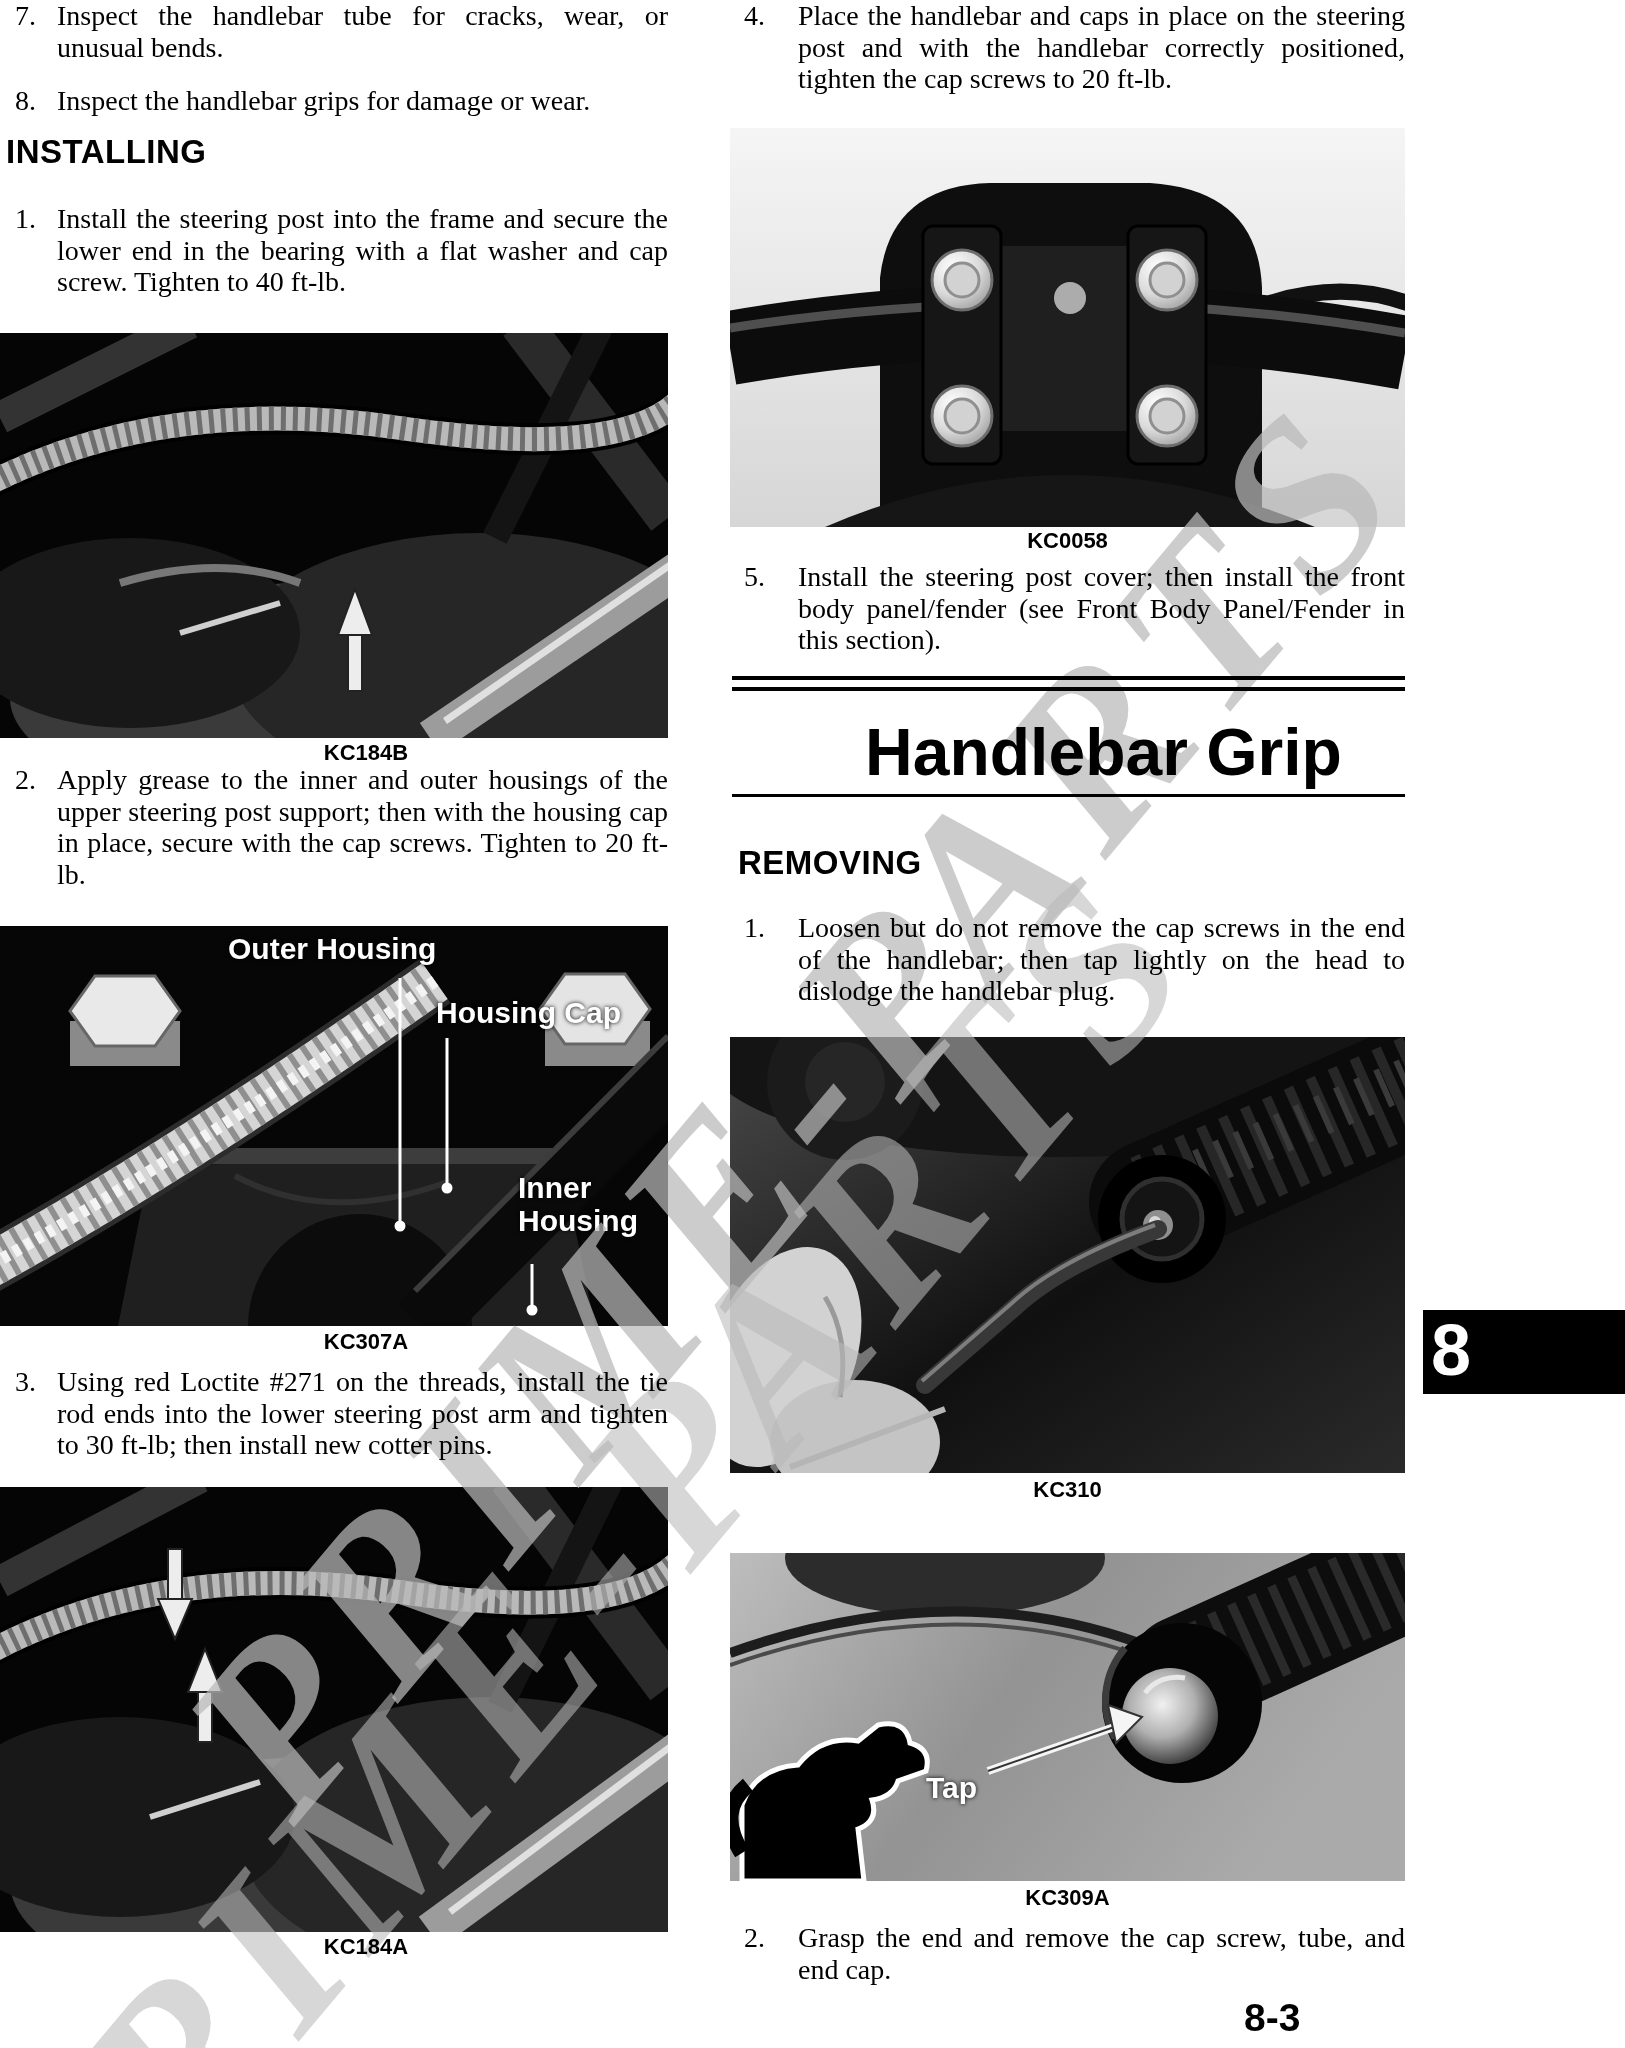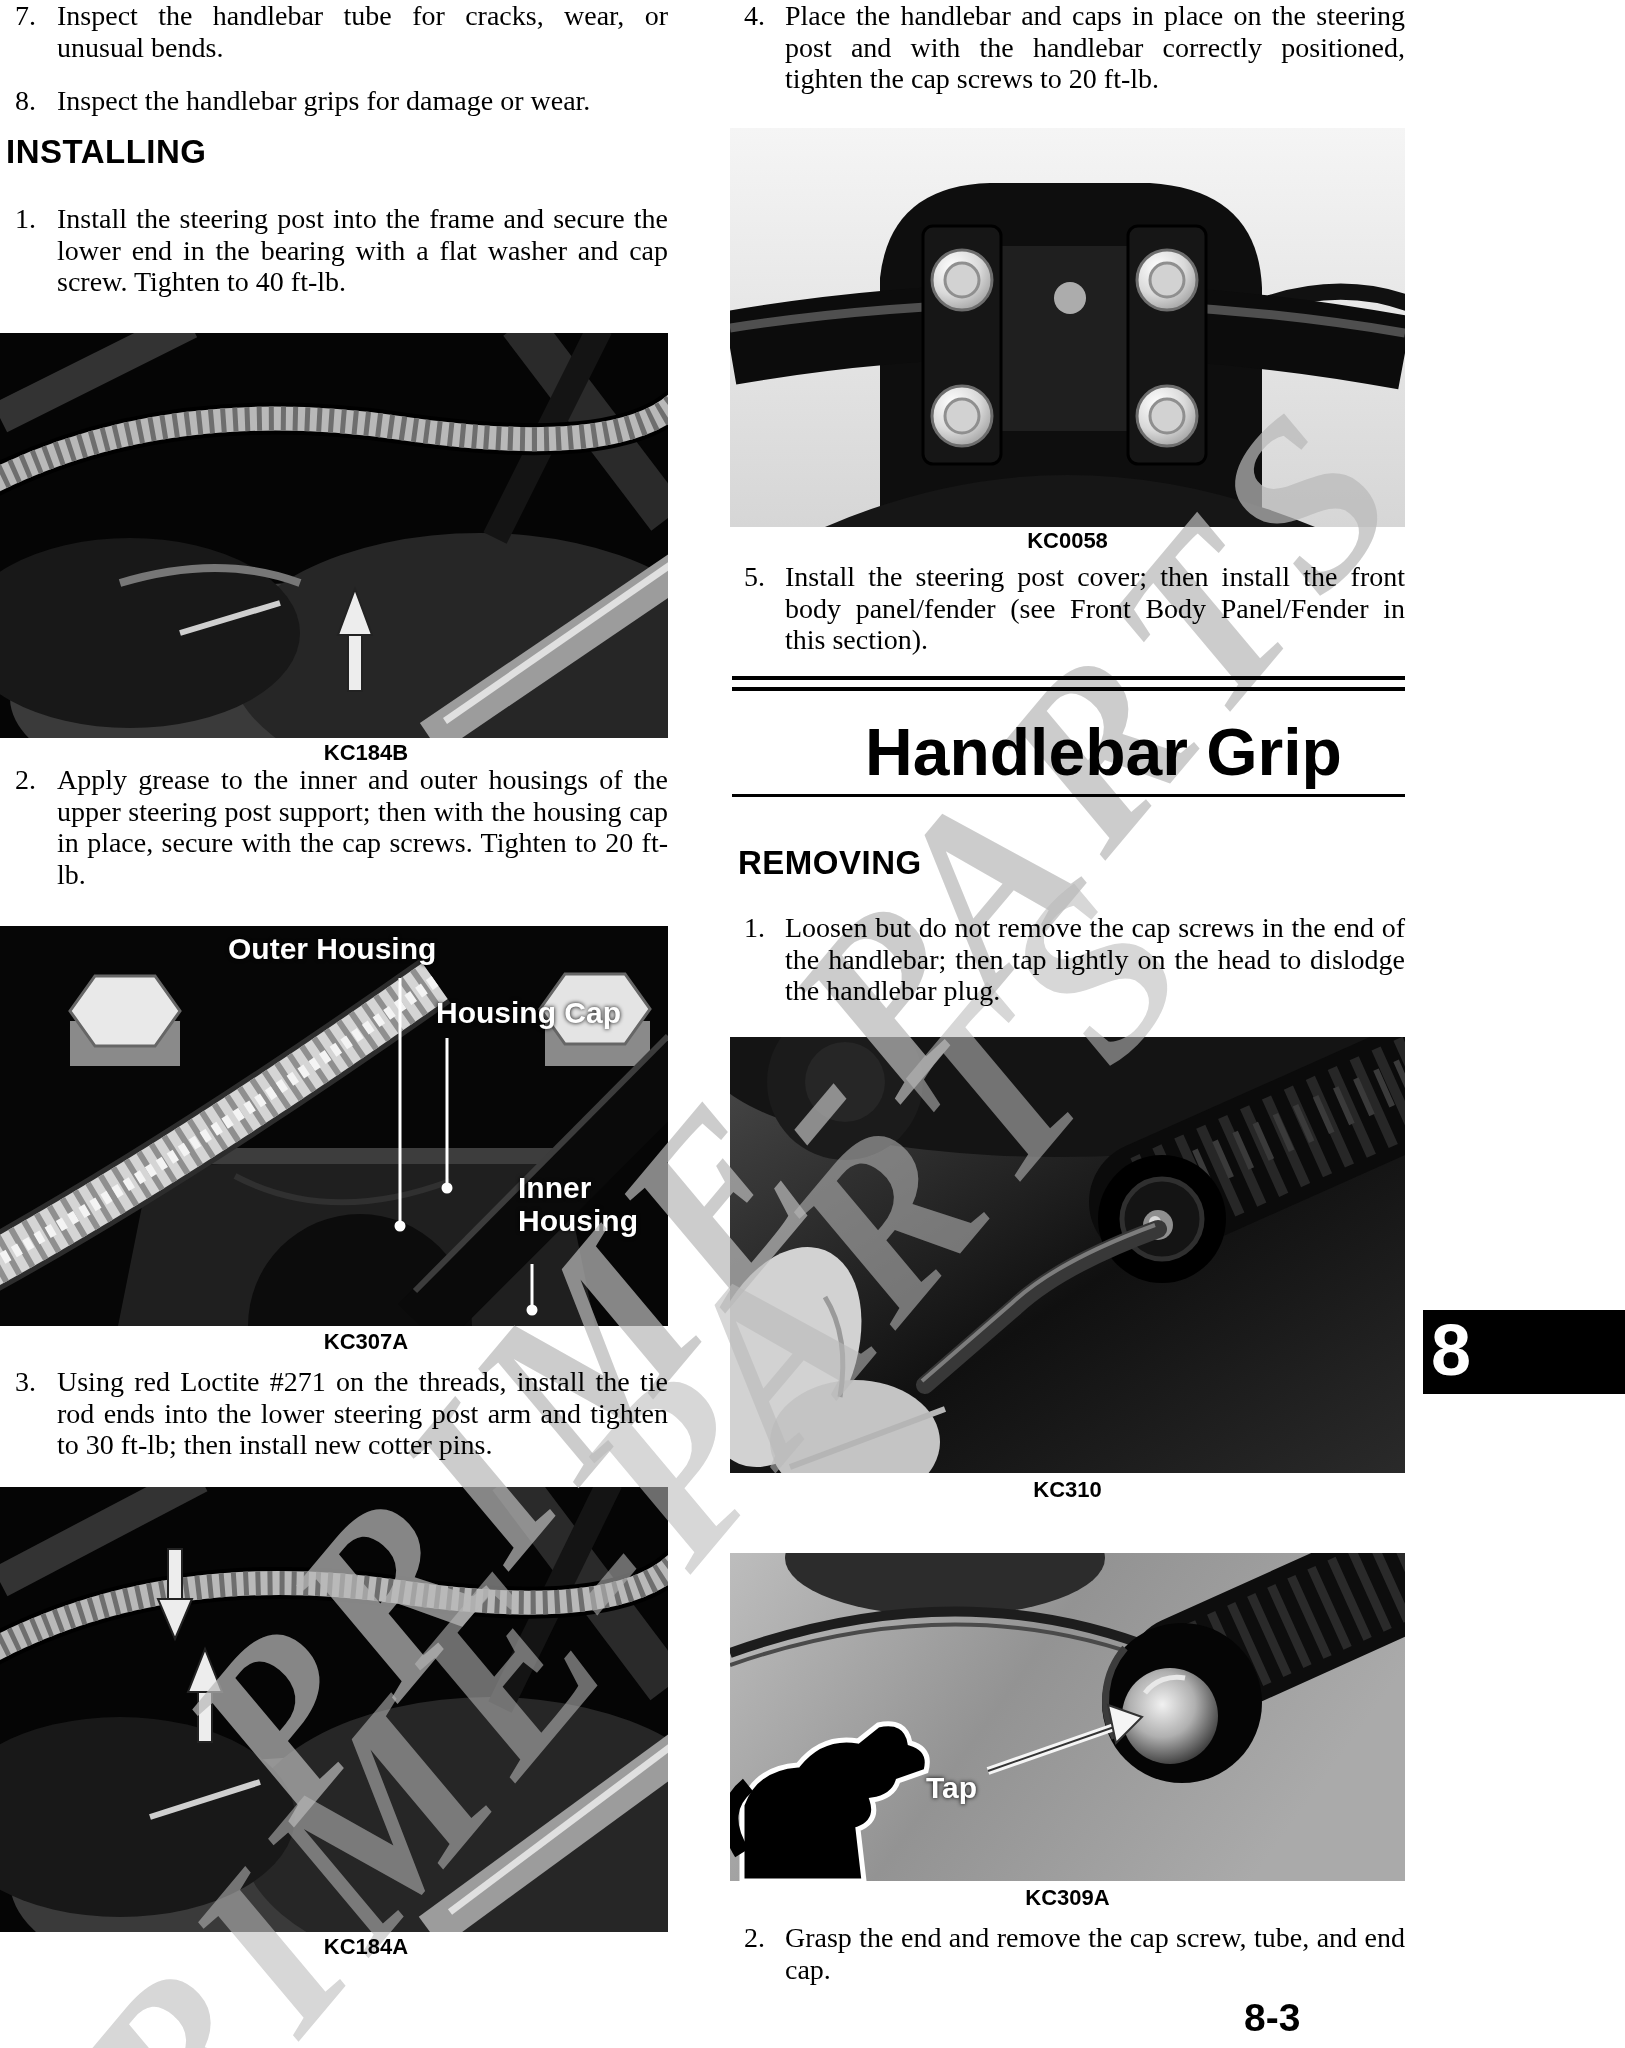--- a/index.html
+++ b/index.html
@@ -4,21 +4,21 @@
 <style>
   html,body{margin:0;padding:0;background:#fff;}
   #page{position:relative;width:1625px;height:2048px;background:#ffffff;overflow:hidden;
         font-family:"Liberation Serif",serif;color:#000;}
   
   .li{position:absolute;font-size:28px;line-height:31.5px;z-index:4;}
   .li .num{position:absolute;left:0;top:0;}
   .li-l{left:15px;width:653px;}
   .li-l .txt{margin-left:42px;text-align:justify;}
   .li-r{left:744px;width:661px;}
-  .li-r .txt{margin-left:41px;text-align:justify;}
+  .li-r .txt{margin-left:54px;text-align:justify;}
   .h1{position:absolute;font-family:"Liberation Sans",sans-serif;font-weight:bold;
       font-size:33px;letter-spacing:.5px;z-index:4;}
   .section-title{position:absolute;left:768px;width:671px;text-align:center;
       font-family:"Liberation Sans",sans-serif;font-weight:bold;font-size:66px;z-index:4;}
   .caption{position:absolute;font-family:"Liberation Sans",sans-serif;font-weight:bold;
       font-size:22px;text-align:center;z-index:4;}
   .cap-l{left:0;width:668px;padding-left:32px;}
   .cap-r{left:730px;width:675px;}
   .rule-double{position:absolute;left:732px;width:673px;height:7px;
       border-top:4px solid #000;border-bottom:4px solid #000;z-index:4;}

